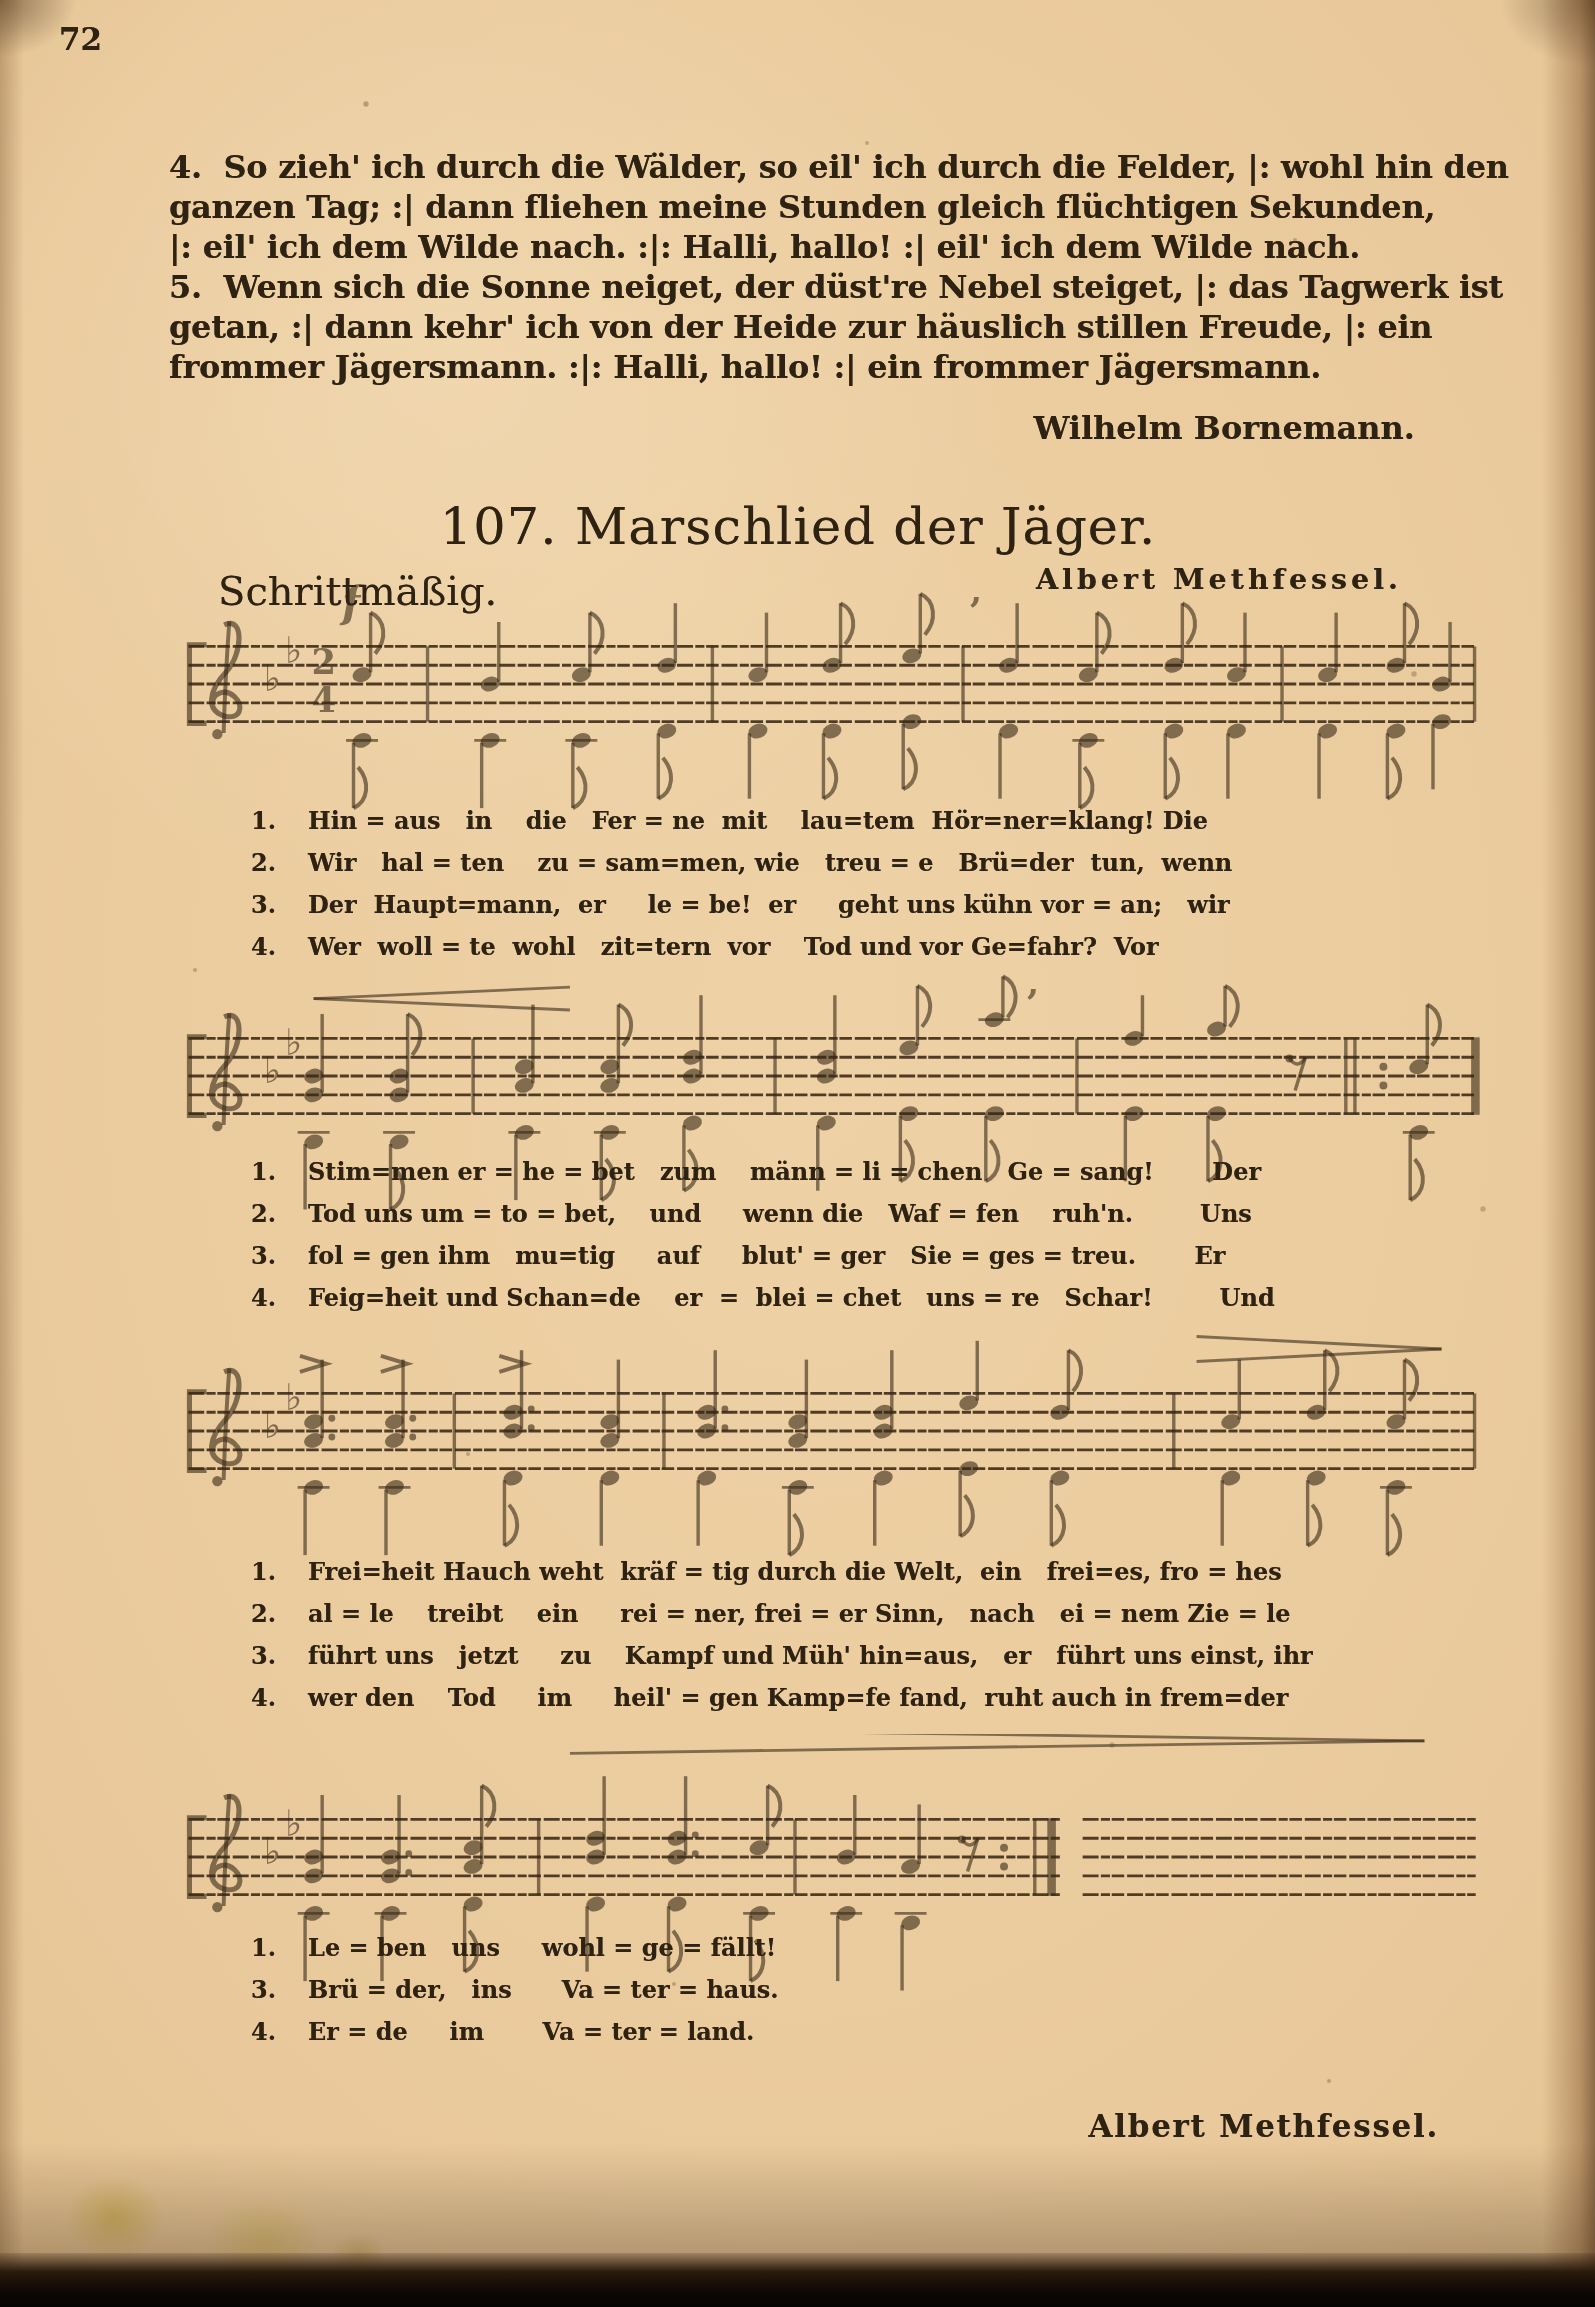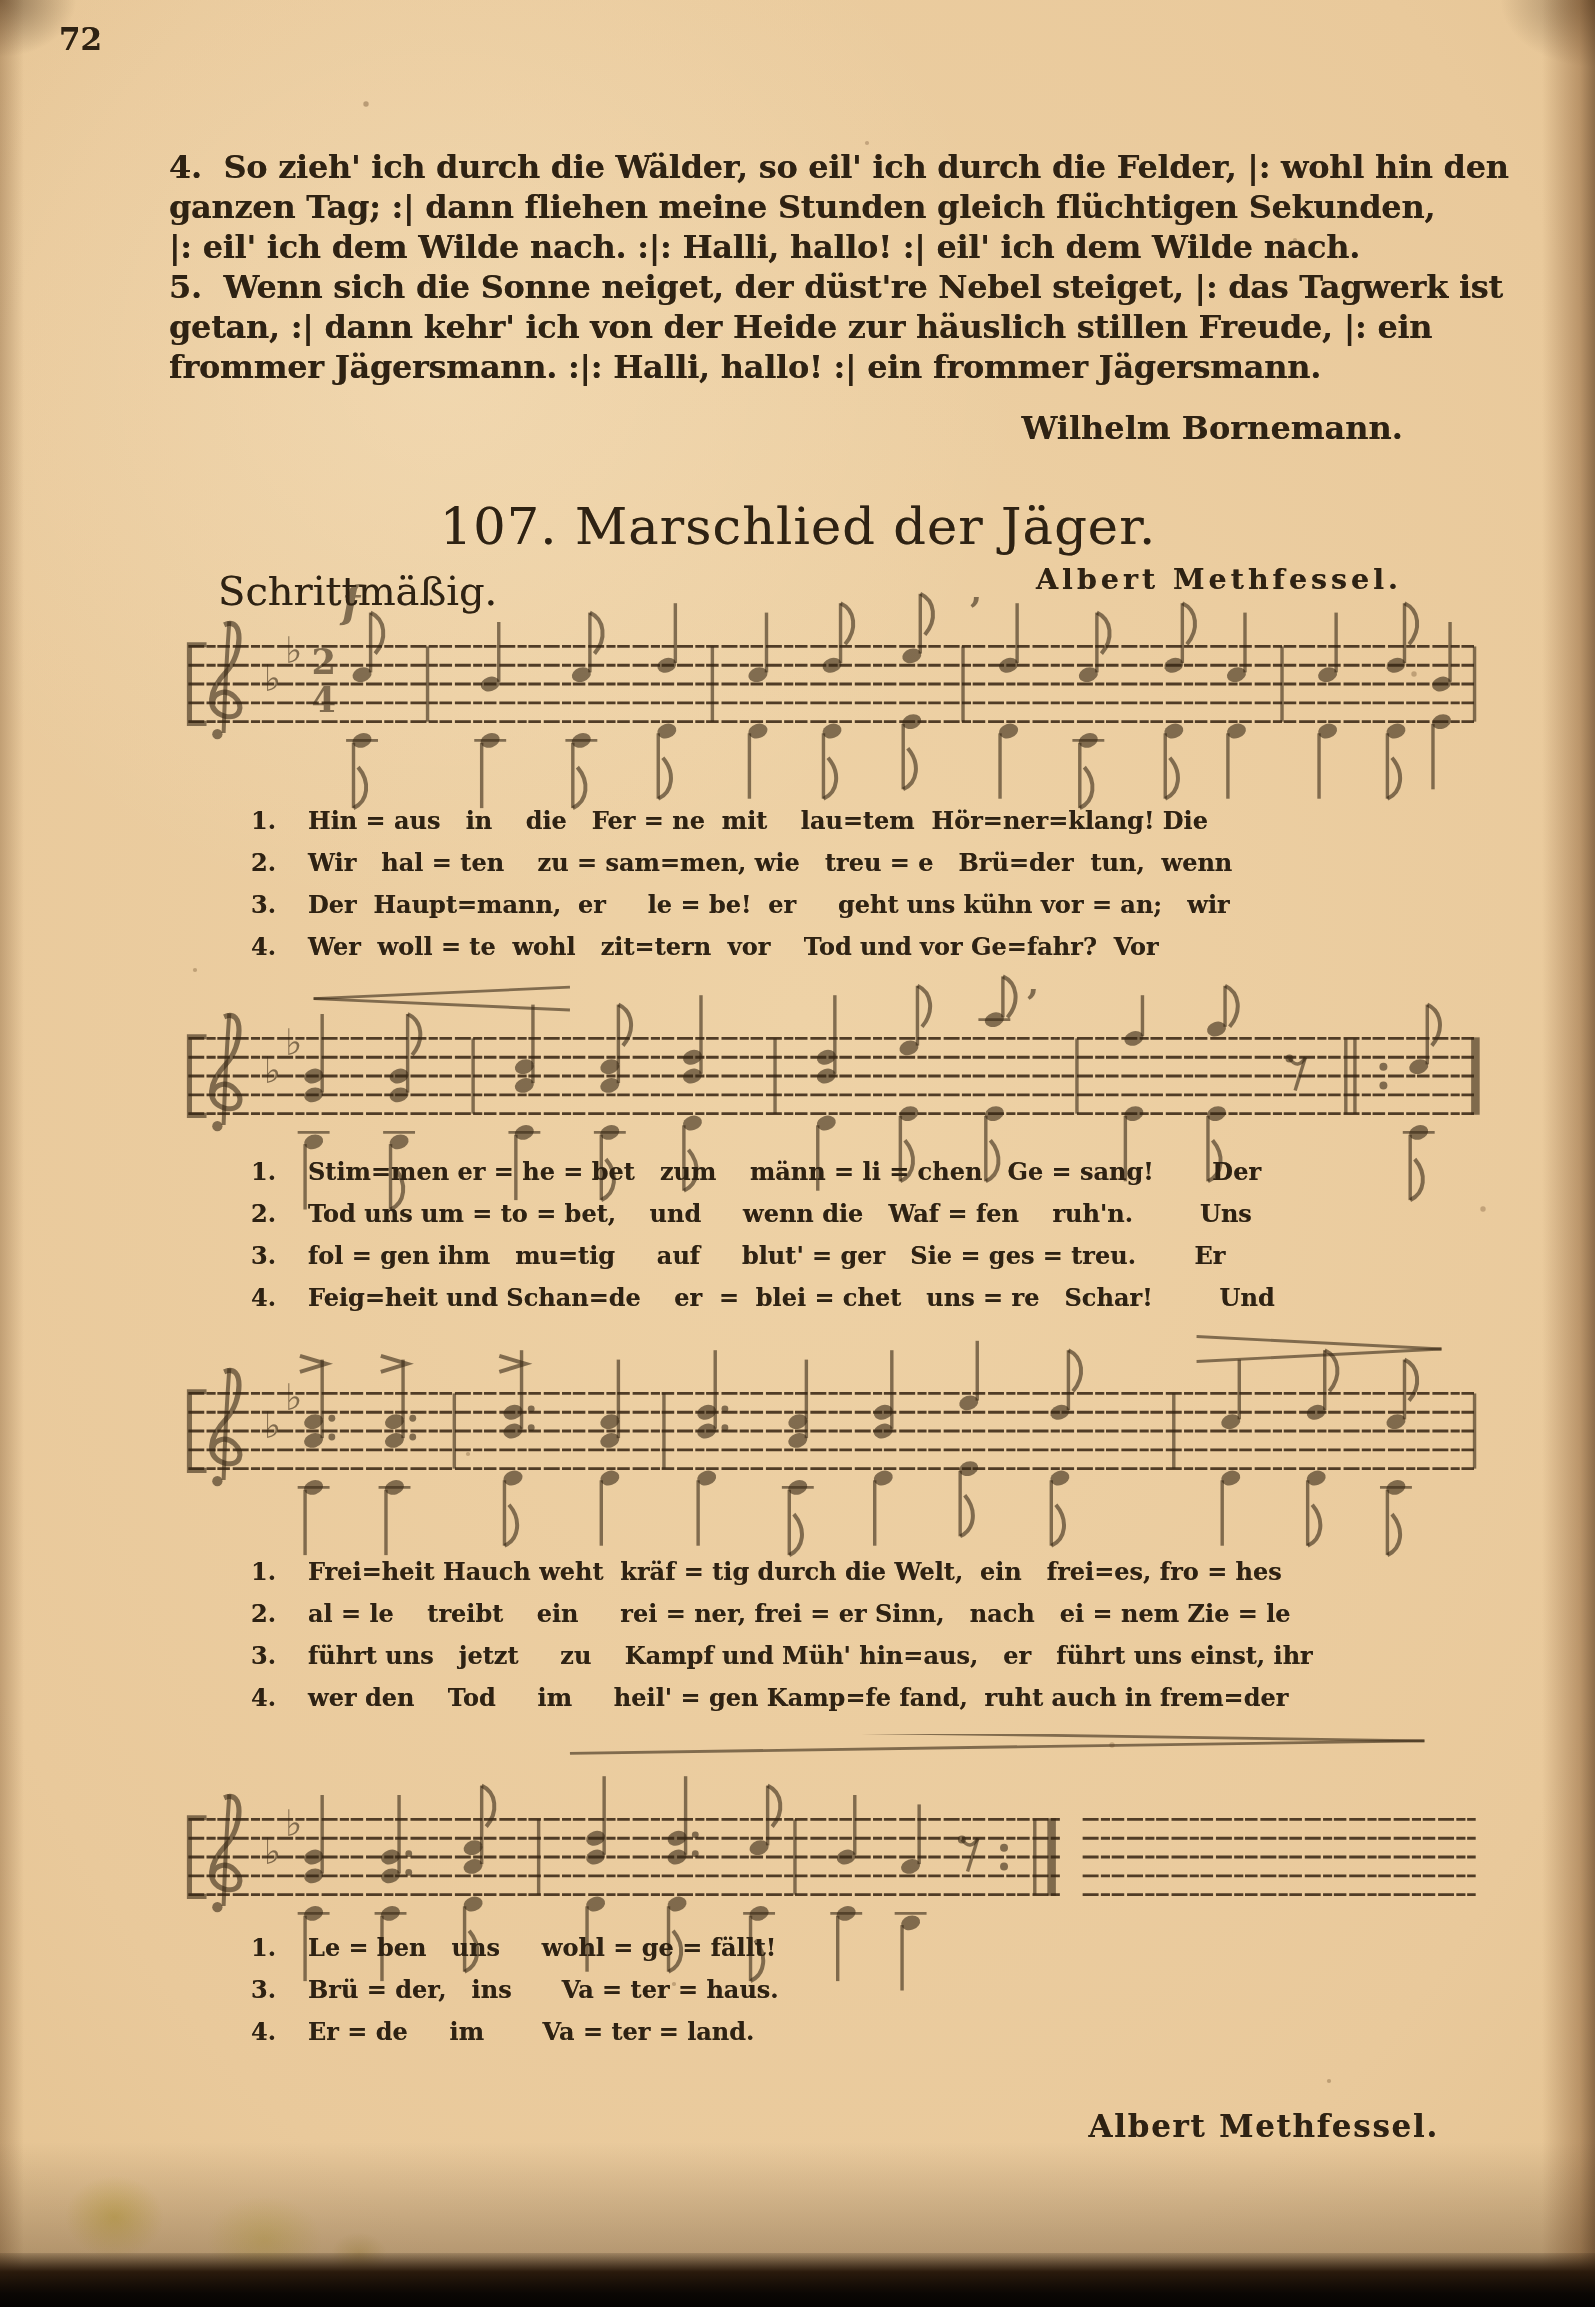--- a/index.html
+++ b/index.html
@@ -8,21 +8,21 @@
     font-family:"DejaVu Serif", serif;color:#2b1f12;
     background:
       radial-gradient(60% 40% at 28% 16%, rgba(255,242,214,.28), rgba(255,242,214,0) 60%),
       radial-gradient(120% 120% at 50% 44%, #eed2a6 0%, #e9c99b 48%, #e2c08e 68%, #d4ab77 86%, #bf9260 97%, #aa7c4c 100%);
   }
   .ink{color:#2e2213;text-shadow:0 0 0.6px rgba(46,34,19,.55);}
   #pagenum{position:absolute;left:59px;top:20.5px;font-size:31px;font-weight:bold;}
   #verses{position:absolute;left:169px;top:147px;width:1385px;font-size:32px;line-height:40px;font-weight:bold;letter-spacing:-0.3px;}
   .vline{white-space:pre;}
   .vline.cont{}
-  #author-prev{position:absolute;left:0;top:409px;width:1403px;text-align:right;font-size:32px;font-weight:bold;}
+  #author-prev{position:absolute;left:12px;top:409px;width:1403px;text-align:right;font-size:32px;font-weight:bold;}
   #title{position:absolute;left:0;top:497px;width:1596px;text-align:center;font-size:51px;font-weight:normal;letter-spacing:1.1px;}
   #tempo{position:absolute;left:218px;top:568px;font-size:40px;font-weight:normal;}
   #composer{position:absolute;left:935px;top:562px;width:467px;text-align:right;font-size:28.5px;font-weight:bold;letter-spacing:4px;white-space:pre;}
   .system{position:absolute;left:171px;width:1322px;height:319px;}
   .system svg{display:block;width:1322px;height:319px;}
   .lyrics{position:absolute;left:251px;font-size:24px;font-weight:bold;letter-spacing:0;}
   .lrow{white-space:pre;line-height:42px;}
   .lnum{display:inline-block;width:57px;}
   #lyrics-0{top:800px;}
   #lyrics-1{top:1151px;}

